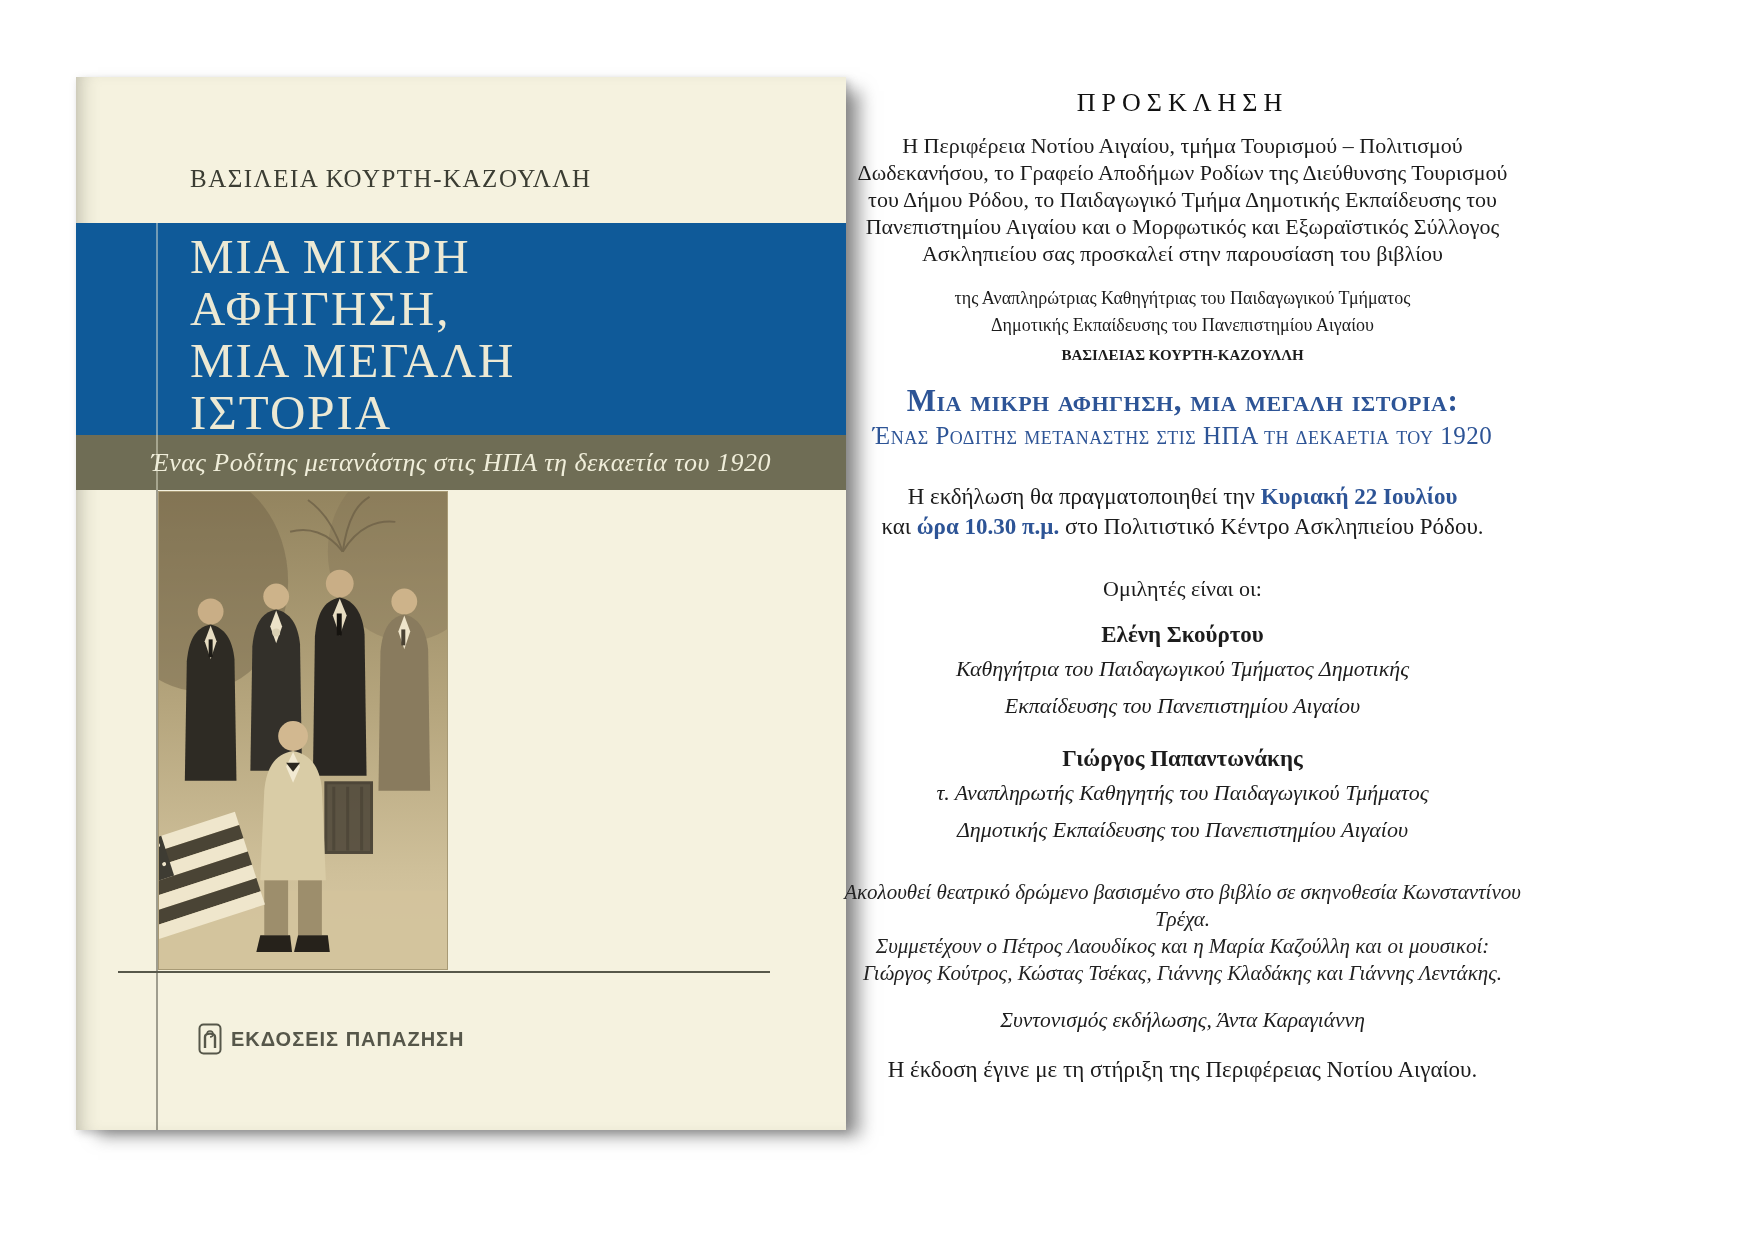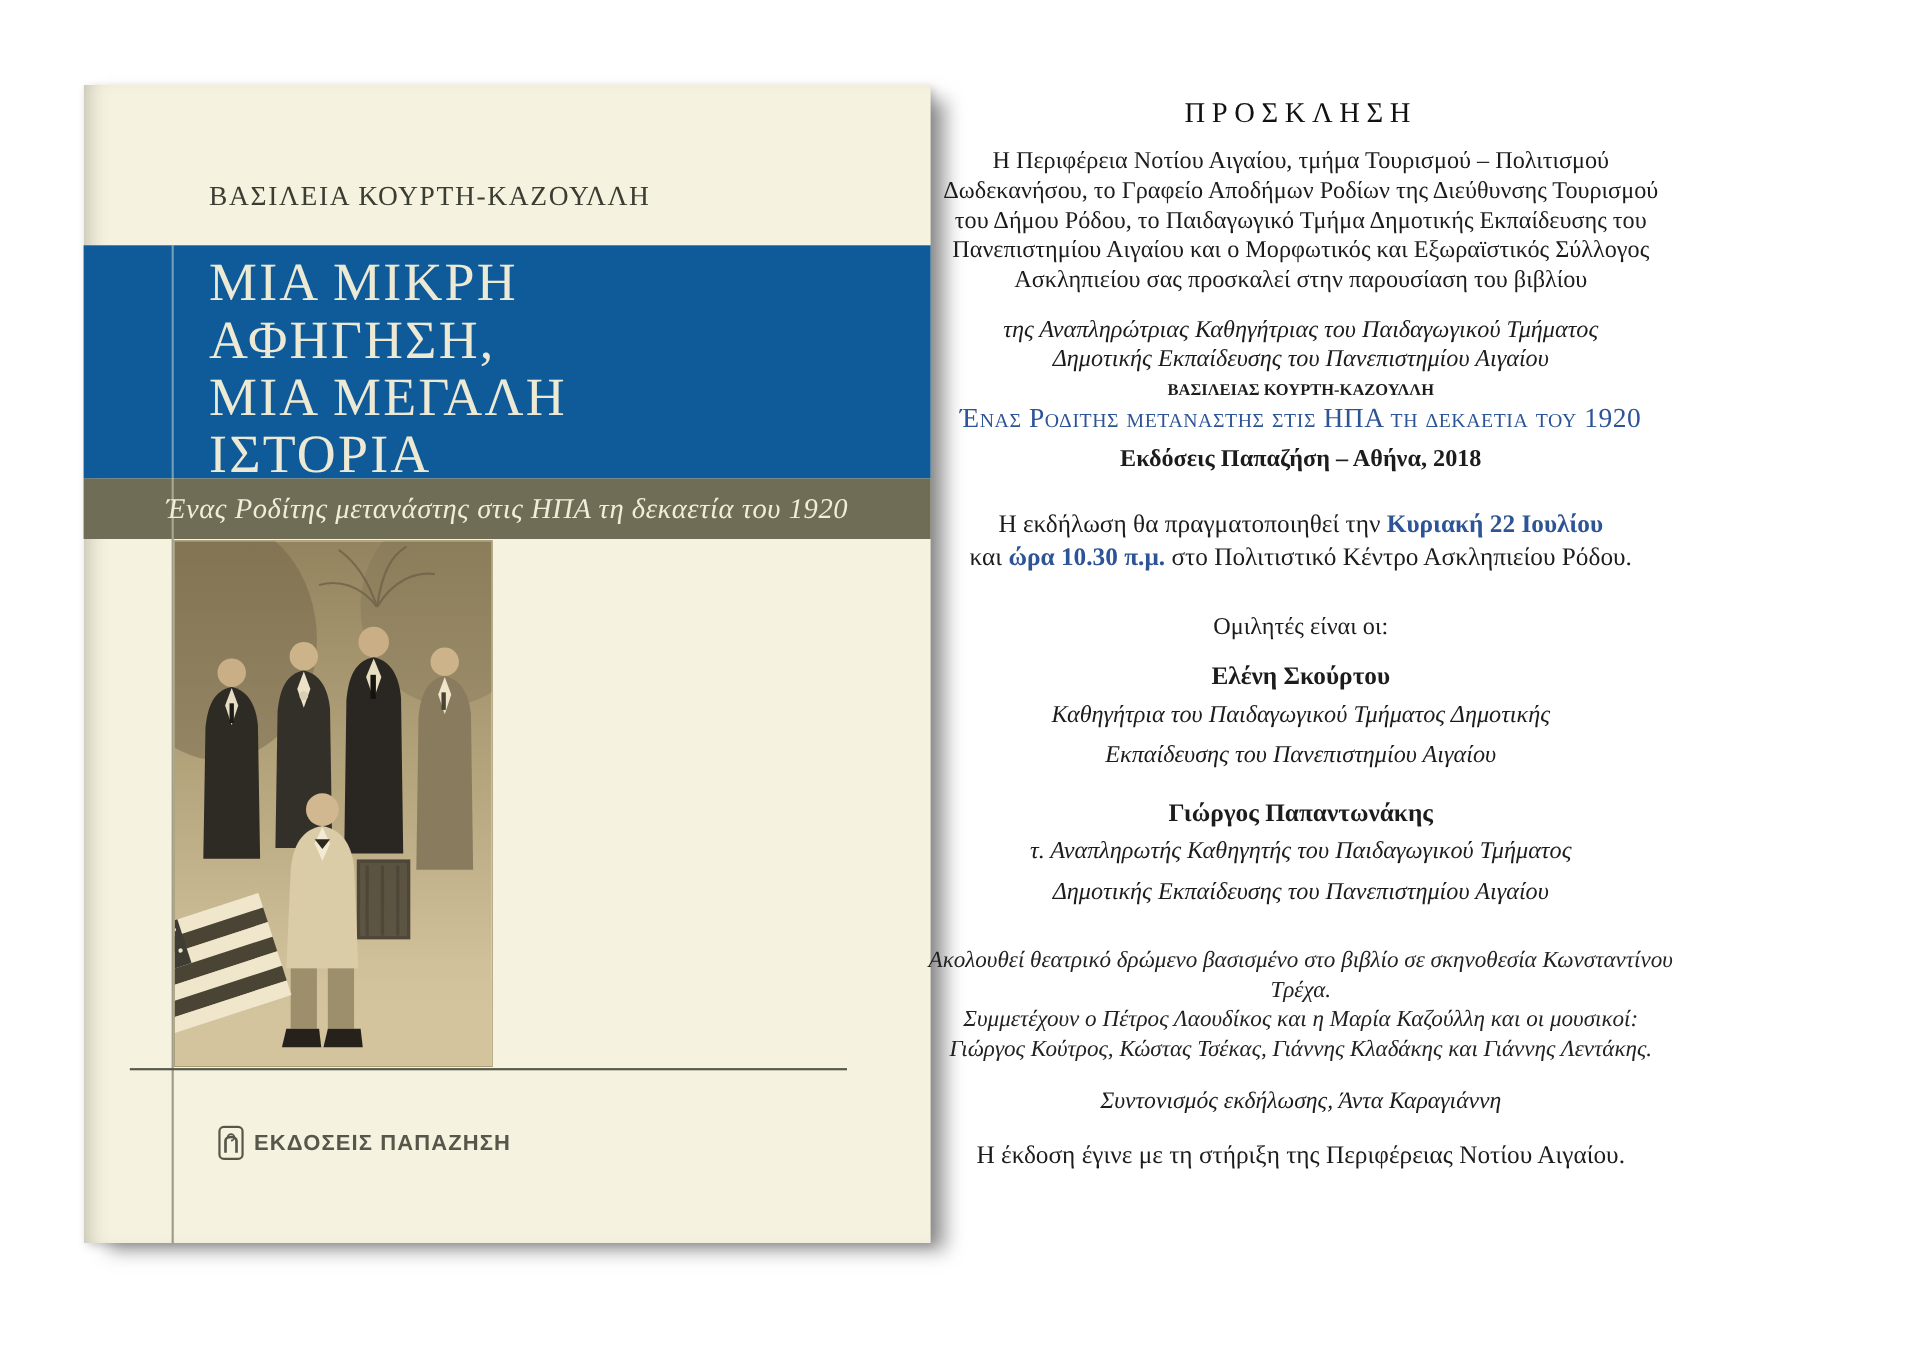--- a/index.html
+++ b/index.html
@@ -24,21 +24,21 @@
   .h-rule{position:absolute;left:42px;top:894px;width:652px;height:2px;background:#57584a;}
   .publisher-row{position:absolute;left:122px;top:946px;display:flex;align-items:center;}
   .publisher-text{margin-left:9px;font-family:"Liberation Sans","DejaVu Sans",sans-serif;
                   font-size:20px;font-weight:bold;color:#56574a;letter-spacing:1px;}
 
   
   #invite{position:absolute;left:835px;top:0;width:695px;text-align:center;}
   #invite p, #invite h1, #invite h2, #invite h3{margin:0;font-weight:normal;}
   .heading{margin-top:88px !important;font-size:26px;letter-spacing:6px;color:#111;}
   .intro{margin-top:14px !important;font-size:22px;line-height:27px;white-space:pre-line;}
-  .author-role{margin-top:18px !important;font-size:22px;line-height:27px;font-style:italic;white-space:pre-line;}
+  .author-role{margin-top:18px !important;font-size:18px;line-height:27px;white-space:pre-line;}
   .author-name{margin-top:8px !important;font-size:15px;font-weight:bold !important;}
   .book-title{margin-top:19px !important;font-size:31px;font-weight:bold !important;color:#2d5496;
               font-variant:small-caps;letter-spacing:0.5px;}
   .book-subtitle{margin-top:3px !important;font-size:25px;font-weight:bold;color:#2d5496;
                  font-variant:small-caps;letter-spacing:0.5px;}
   .publisher-line{margin-top:9px !important;font-size:22px;font-weight:bold !important;}
   .event-line{margin-top:32px !important;font-size:23px;line-height:30px;white-space:pre-line;}
   .event-line .accent{color:#2d5496;font-weight:bold;}
   .speakers-heading{margin-top:34px !important;font-size:22px;}
   .speaker-name{margin-top:20px !important;font-size:23px;font-weight:bold !important;}
@@ -178,23 +178,23 @@
 Δωδεκανήσου, το Γραφείο Αποδήμων Ροδίων της Διεύθυνσης Τουρισμού
 του Δήμου Ρόδου, το Παιδαγωγικό Τμήμα Δημοτικής Εκπαίδευσης του
 Πανεπιστημίου Αιγαίου και ο Μορφωτικός και Εξωραϊστικός Σύλλογος
 Ασκληπιείου σας προσκαλεί στην παρουσίαση του βιβλίου</p>
 
     <p class="author-role">της Αναπληρώτριας Καθηγήτριας του Παιδαγωγικού Τμήματος
 Δημοτικής Εκπαίδευσης του Πανεπιστημίου Αιγαίου</p>
 
     <p class="author-name">ΒΑΣΙΛΕΙΑΣ ΚΟΥΡΤΗ-ΚΑΖΟΥΛΛΗ</p>
 
+    <h2 class="book-title">Μια μικρη αφηγηση, μια μεγαλη ιστορια:</h2>
     <h3 class="book-subtitle">Ένας Ροδιτης μεταναστης στις ΗΠΑ τη δεκαετια του 1920</h3>
 
-    <p class="publisher-line">Εκδόσεις Παπαζήση – Αθήνα, 2018</p>
 
     <p class="event-line"><span>Η εκδήλωση θα πραγματοποιηθεί την </span><span class="accent">Κυριακή 22 Ιουλίου</span><span>
 και </span><span class="accent">ώρα 10.30 π.μ.</span><span> στο Πολιτιστικό Κέντρο Ασκληπιείου Ρόδου.</span></p>
 
     <p class="speakers-heading">Ομιλητές είναι οι:</p>
 
     <p class="speaker-name">Ελένη Σκούρτου</p>
     <p class="speaker-role">Καθηγήτρια του Παιδαγωγικού Τμήματος Δημοτικής
 Εκπαίδευσης του Πανεπιστημίου Αιγαίου</p>
 

